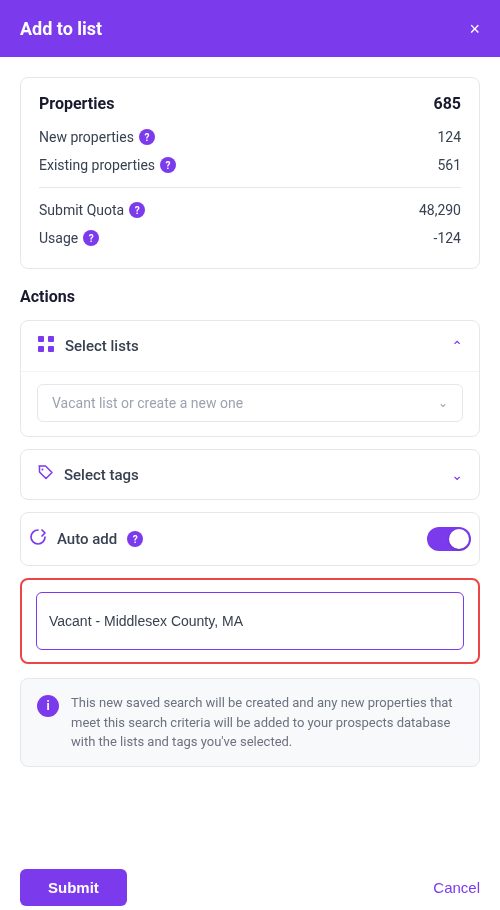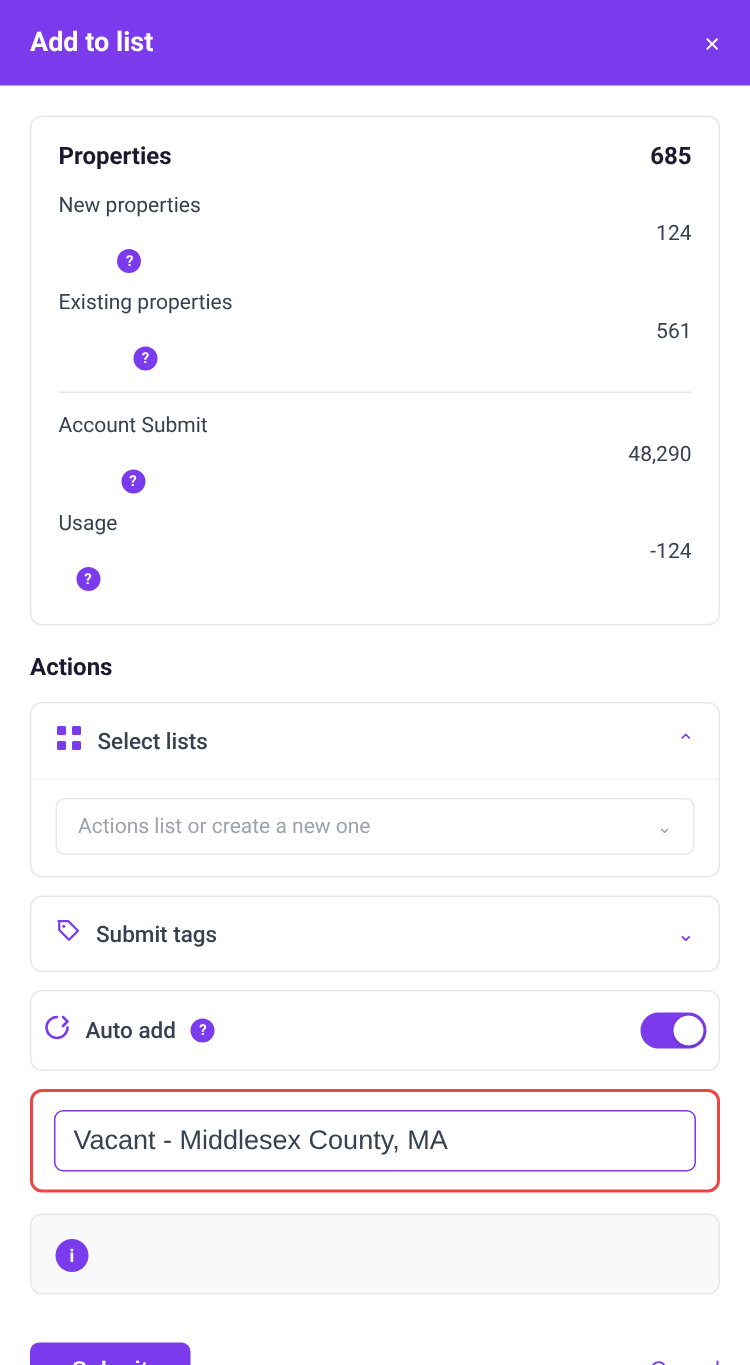--- a/index.html
+++ b/index.html
@@ -67,23 +67,21 @@
     .prop-row {
       display: flex;
       justify-content: space-between;
       align-items: center;
       padding: 6px 0;
       font-size: 14px;
       color: #374151;
     }
     .prop-row-label {
       display: flex;
-      align-items: center;
-      gap: 21px;
-      flex-direction: column;
+      gap: 5px;
     }
     .prop-row-value {
       color: #374151;
     }
     .divider {
       border: none;
       border-top: 1px solid #e5e7eb;
       margin: 8px 0;
     }
     .help-icon {
@@ -225,22 +223,22 @@
       margin-bottom: 8px;
     }
     .required-star {
       color: #ef4444;
       margin-left: 2px;
     }
     .name-search-input {
       width: 100%;
       border: 1px solid #7c3aed;
       border-radius: 6px;
-      padding: 9px 12px;
-      font-size: 18px;
+      padding: 20px 12px;
+      font-size: 14px;
       color: #374151;
       outline: none;
     }
     .info-box {
       background: #f8f9fb;
       border-radius: 8px;
       padding: 14px 16px;
       display: flex;
       gap: 12px;
       align-items: flex-start;
@@ -334,21 +332,21 @@
           <span>Existing properties</span>
           <span class="help-icon">?</span>
         </span>
         <span class="prop-row-value">561</span>
       </div>
 
       <hr class="divider">
 
       <div class="prop-row">
         <span class="prop-row-label">
-          <span>Account Submit</span>
+          <span>Submit Quota</span>
           <span class="help-icon">?</span>
         </span>
         <span class="prop-row-value">48,290</span>
       </div>
 
       <div class="prop-row">
         <span class="prop-row-label">
           <span>Usage</span>
           <span class="help-icon">?</span>
         </span>
@@ -370,36 +368,36 @@
               <rect x="1" y="11" width="6" height="6" rx="1" fill="#7c3aed"></rect>
               <rect x="11" y="11" width="6" height="6" rx="1" fill="#7c3aed"></rect>
             </svg>
           </span>
           <span>Select lists</span>
         </div>
         <span class="accordion-chevron">⌃</span>
       </div>
       <div class="accordion-body">
         <div class="select-dropdown">
-          <span class="select-placeholder">Actions list or create a new one</span>
+          <span class="select-placeholder">Vacant list or create a new one</span>
           <span class="select-chevron">⌄</span>
         </div>
       </div>
     </div>
 
     <div class="accordion">
       <div class="accordion-tags-collapsed">
         <div class="assign-tags-row">
           <span class="assign-tags-icon">
             <svg width="17" height="17" viewBox="0 0 17 17" fill="none" xmlns="http://www.w3.org/2000/svg">
               <path d="M2 2h6.5l6.5 6.5-6 6L2.5 8V2z" stroke="#7c3aed" stroke-width="1.5" fill="none" stroke-linejoin="round"></path>
               <circle cx="5.5" cy="5.5" r="1" fill="#7c3aed"></circle>
             </svg>
           </span>
-          <span>Submit tags</span>
+          <span>Select tags</span>
         </div>
         <span class="tags-chevron-down">⌄</span>
       </div>
     </div>
 
     <div class="auto-add-section">
       <div class="auto-add-left">
         <span class="auto-add-icon">
           <svg width="18" height="18" viewBox="0 0 18 18" fill="none" xmlns="http://www.w3.org/2000/svg">
             <path d="M9 2a7 7 0 1 0 7 7" stroke="#7c3aed" stroke-width="1.7" stroke-linecap="round" fill="none"></path>
@@ -413,20 +411,21 @@
         <div class="toggle-knob"></div>
       </div>
     </div>
 
     <div class="name-search-section">
       <input class="name-search-input" type="text" value="Vacant - Middlesex County, MA" style="">
     </div>
 
     <div class="info-box">
       <div class="info-icon">i</div>
+      <span class="info-text">This new saved search will be created and any new properties that meet this search criteria will be added to your prospects database with the lists and tags you've selected.</span>
     </div>
 
   </div>
 
   <div class="modal-footer">
     <button class="submit-btn">Submit</button>
     <button class="cancel-btn">Cancel</button>
   </div>
 
 </div>

